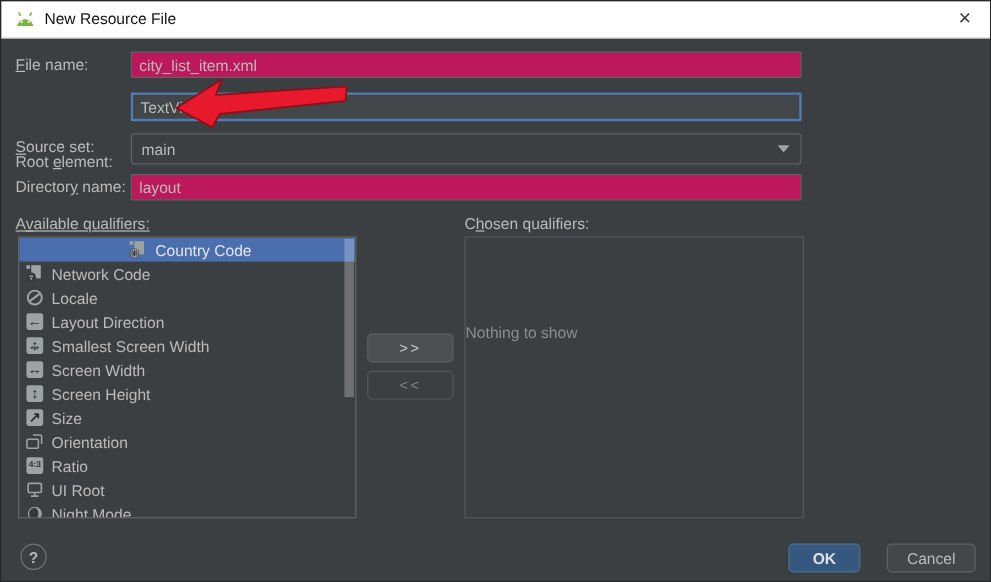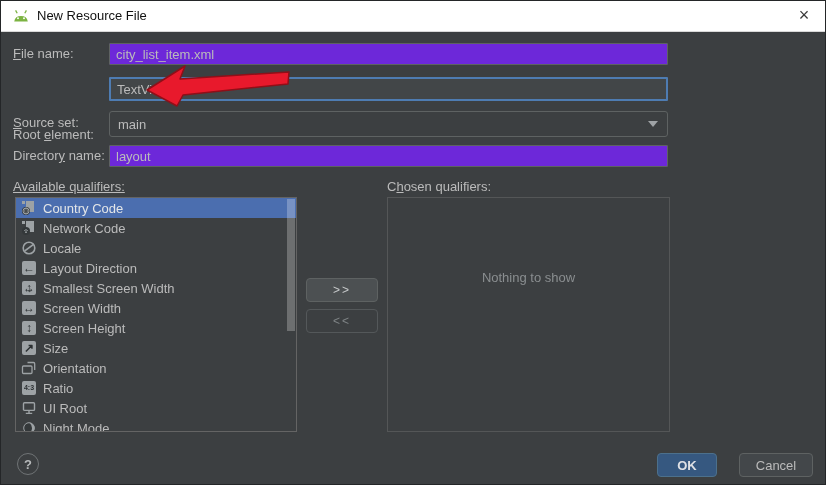--- a/index.html
+++ b/index.html
@@ -12,47 +12,47 @@
   
   #titlebar{position:absolute;left:0;top:0;width:100%;height:30px;background:#ffffff;border-bottom:1px solid #d9d9d9;}
   #titlebar .app-icon{position:absolute;left:10px;top:7px;width:20px;height:16px;}
   #titlebar .title{position:absolute;left:36px;top:0;height:30px;line-height:30px;font-size:13px;color:#111;}
   #close-btn{position:absolute;right:4px;top:0;width:34px;height:29px;display:flex;align-items:center;justify-content:center;
     font-size:18px;color:#3a3a3a;cursor:pointer;background:transparent;border:none;}
   
   .flabel{position:absolute;left:12px;color:#bbbbbb;font-size:13px;}
   .mn{text-decoration:underline;}
   .tfield{position:absolute;left:108px;width:559px;height:22px;box-sizing:border-box;
-    background:#6d28d9;border:1px solid #5e6262;color:#bbbbbb;font-size:13px;
+    background:#be185d;border:1px solid #5e6262;color:#bbbbbb;font-size:13px;
     font-family:"Liberation Sans",sans-serif;padding:0 6px;border-radius:1px;}
   #root-element-field{height:24px;border:2px solid #4e7cb2;background:#424648;display:flex;align-items:center;}
   .caret{display:inline-block;width:1px;height:14px;background:#e8e8e8;margin-left:1px;}
   .combo{position:absolute;left:108px;width:559px;height:24px;box-sizing:border-box;background:#3c3f41;
     border:1px solid #5e6262;border-radius:3px;color:#bbbbbb;font-size:13px;display:flex;align-items:center;
     padding:12px 8px;cursor:pointer;}
   .combo .arrow{position:absolute;right:9px;top:9px;width:0;height:0;
     border-left:5px solid transparent;border-right:5px solid transparent;border-top:6px solid #9fa3a6;}
   
   #available-list{position:absolute;left:14px;top:196px;width:282px;height:235px;box-sizing:border-box;
     border:1px solid #646464;background:#3c3f41;overflow:hidden;}
   .qrow{height:20px;display:flex;align-items:center;gap:6px;padding-left:5px;color:#bbbbbb;font-size:13px;cursor:pointer;white-space:nowrap;}
-  .qrow.selected{background:#4b6eaf;color:#e3e6e8;}
+  .qrow.selected{background:#4b6eaf;color:#e3e6e8;justify-content:center;}
   .qicon{width:16px;height:16px;display:inline-flex;align-items:center;justify-content:center;flex:0 0 16px;}
   .ibox{display:inline-flex;width:14px;height:14px;background:#9da2a5;border-radius:2px;color:#2c3032;
     font-size:12px;line-height:14px;align-items:center;justify-content:center;position:relative;font-weight:bold;}
   .ibox .ov{position:absolute;inset:0;display:flex;align-items:center;justify-content:center;}
   .ibox.ratio{font-size:7px;letter-spacing:0;}
   #list-scrollbar{position:absolute;right:1px;top:1px;width:8px;height:132px;background:rgba(255,255,255,.25);}
   .movebtn{position:absolute;left:305px;width:72px;height:24px;border-radius:4px;font-size:12px;letter-spacing:2px;
     display:flex;align-items:center;justify-content:center;cursor:pointer;box-sizing:border-box;font-family:"Liberation Sans",sans-serif;}
   #move-right-btn{top:277px;background:#4c5052;border:1px solid #5e6262;color:#c7cacb;}
   #move-left-btn{top:308px;background:transparent;border:1px solid #54585a;color:#7f8486;}
   #chosen-panel{position:absolute;left:386px;top:196px;width:283px;height:235px;box-sizing:border-box;
     border:1px solid #545657;background:#3c3f41;}
-  #chosen-empty{margin-top:72px;text-align:center;color:#8a8e90;font-size:13px;}
+  #chosen-empty{margin-top:72px;color:#8a8e90;font-size:13px;}
   
   #help-btn{position:absolute;left:16px;top:452px;width:22px;height:22px;border-radius:50%;
     border:1px solid #6f7375;background:transparent;color:#b6b9ba;font-size:13px;font-weight:bold;
     display:flex;align-items:center;justify-content:center;cursor:pointer;box-sizing:border-box;}
   #ok-btn{position:absolute;left:656px;top:452px;width:60px;height:24px;background:#365880;
     border:1px solid #4c708c;border-radius:4px;color:#dfe1e5;font-size:13px;font-weight:bold;cursor:pointer;
     font-family:"Liberation Sans",sans-serif;}
   #cancel-btn{position:absolute;left:738px;top:452px;width:74px;height:24px;background:#43474a;
     border:1px solid #5e6262;border-radius:4px;color:#bbbbbb;font-size:13px;cursor:pointer;
     font-family:"Liberation Sans",sans-serif;}

